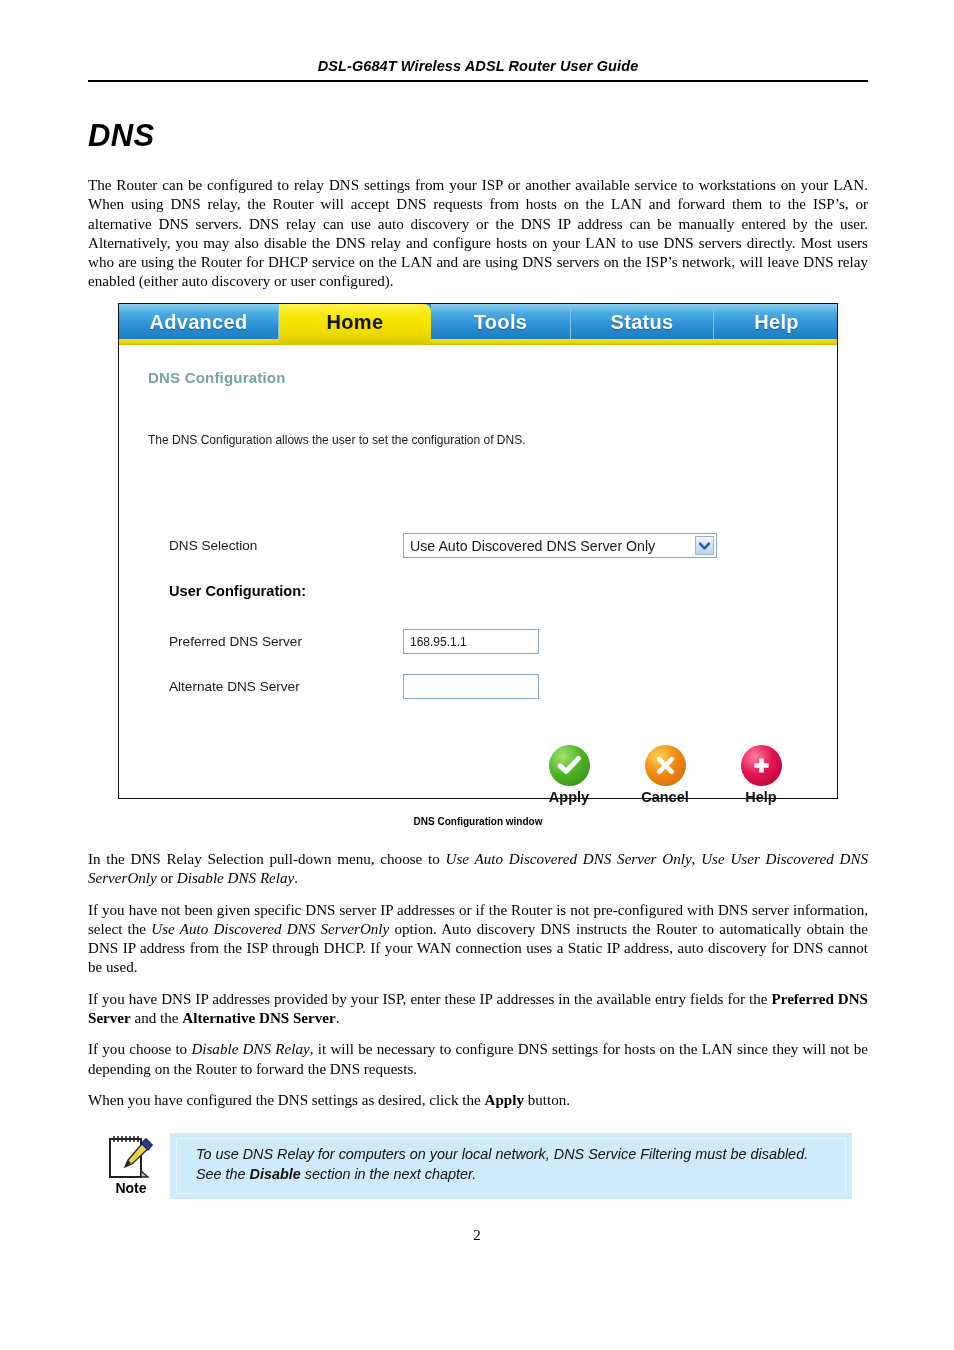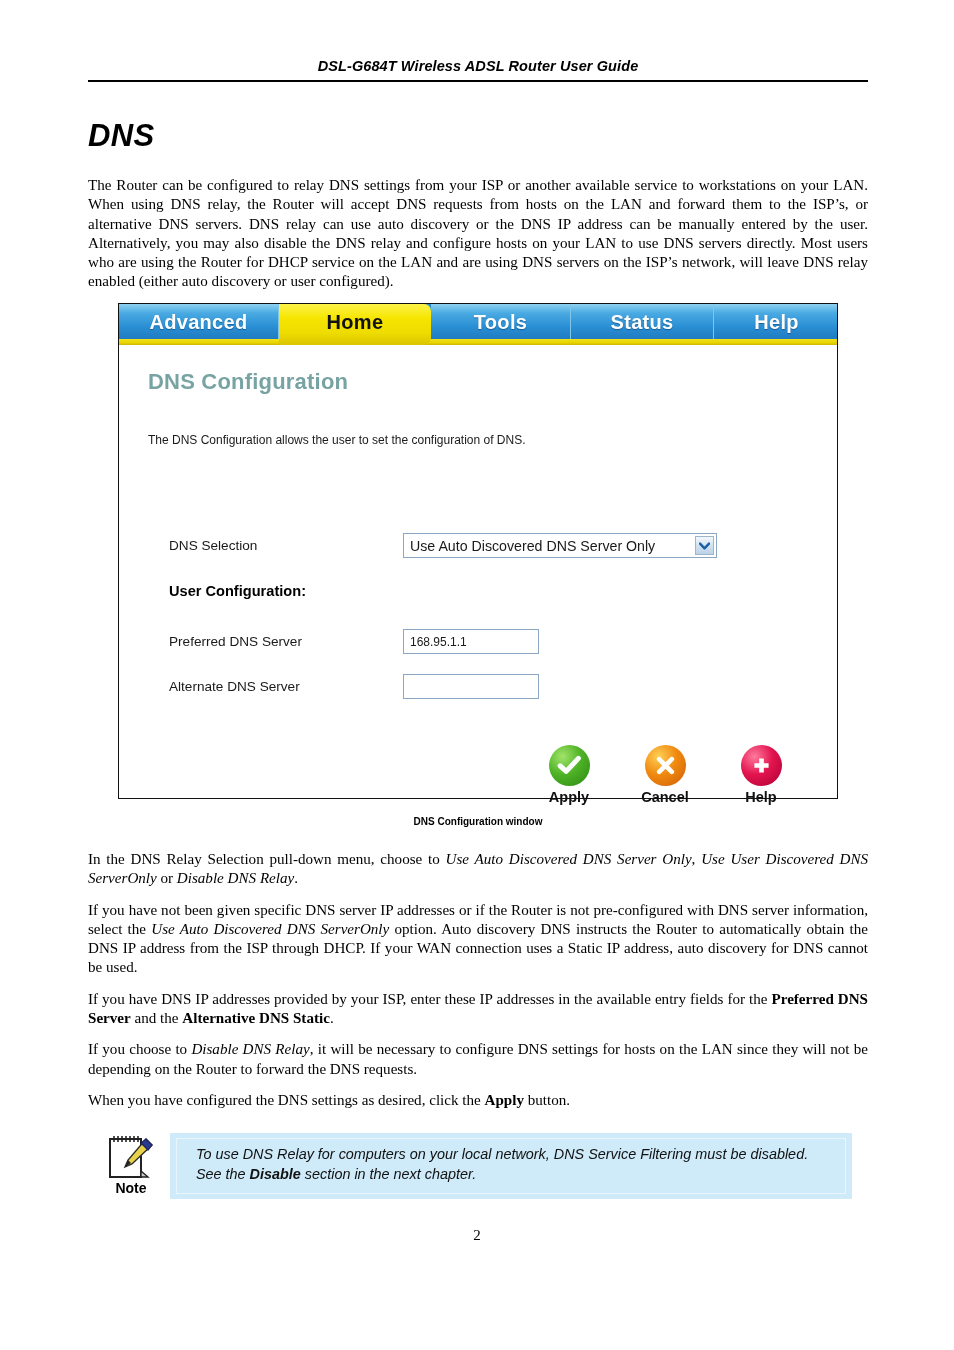--- a/index.html
+++ b/index.html
@@ -137,21 +137,21 @@
     position: relative;
     padding: 0;
     height: calc(100% - 41px);
     background: #fff;
   }
   .conf-title {
     position: absolute;
     left: 29px;
     top: 24px;
     font-family: "Liberation Sans", sans-serif;
-    font-size: 22px;
+    font-size: 15px;
     font-weight: bold;
     color: #78a3a3;
     letter-spacing: 0.2px;
   }
   .conf-desc {
     position: absolute;
     left: 29px;
     top: 88px;
     font-family: "Liberation Sans", sans-serif;
     font-size: 12px;
@@ -434,21 +434,21 @@
 </div>
 
 <div class="fig-caption">DNS Configuration window</div>
 
 <div class="body-col" style="top:850px;">
 
   <p class="para"><span>In the DNS Relay Selection pull-down menu, choose to </span><i>Use Auto Discovered DNS Server Only</i><span>, </span><i>Use User Discovered DNS ServerOnly</i><span> or </span><i>Disable DNS Relay</i><span>.</span></p>
 
   <p class="para"><span>If you have not been given specific DNS server IP addresses or if the Router is not pre-configured with DNS server information, select the </span><i>Use Auto Discovered DNS ServerOnly</i><span> option. Auto discovery DNS instructs the Router to automatically obtain the DNS IP address from the ISP through DHCP. If your WAN connection uses a Static IP address, auto discovery for DNS cannot be used.</span></p>
 
-  <p class="para"><span>If you have DNS IP addresses provided by your ISP, enter these IP addresses in the available entry fields for the </span><b>Preferred DNS Server</b><span> and the </span><b>Alternative DNS Static</b><span>.</span></p>
+  <p class="para"><span>If you have DNS IP addresses provided by your ISP, enter these IP addresses in the available entry fields for the </span><b>Preferred DNS Server</b><span> and the </span><b>Alternative DNS Server</b><span>.</span></p>
 
   <p class="para"><span>If you choose to </span><i>Disable DNS Relay</i><span>, it will be necessary to configure DNS settings for hosts on the LAN since they will not be depending on the Router to forward the DNS requests.</span></p>
 
   <p class="para"><span>When you have configured the DNS settings as desired, click the </span><b>Apply</b><span> button.</span></p>
 
 </div>
 
 <div class="note-wrap">
   <div class="note-icon">
     <div class="pad">

